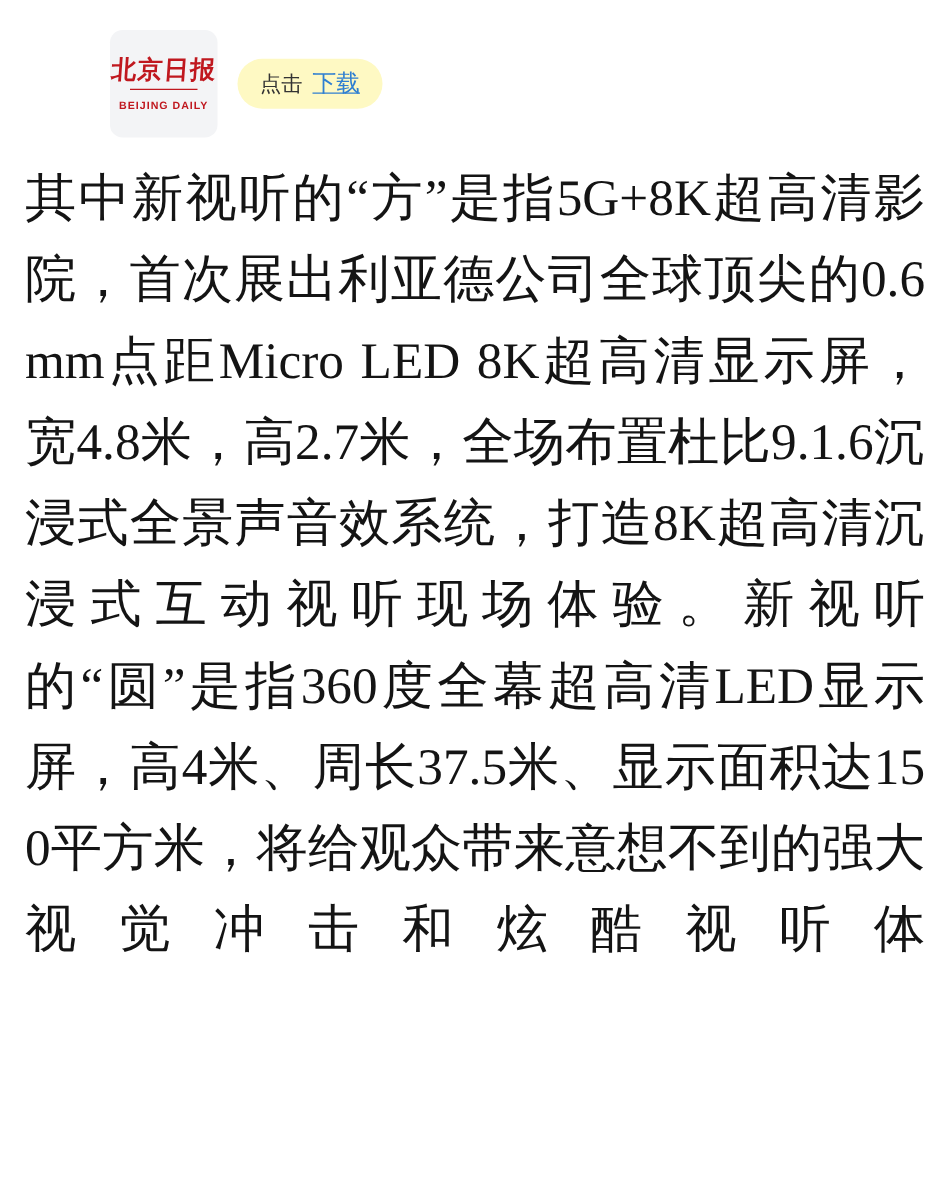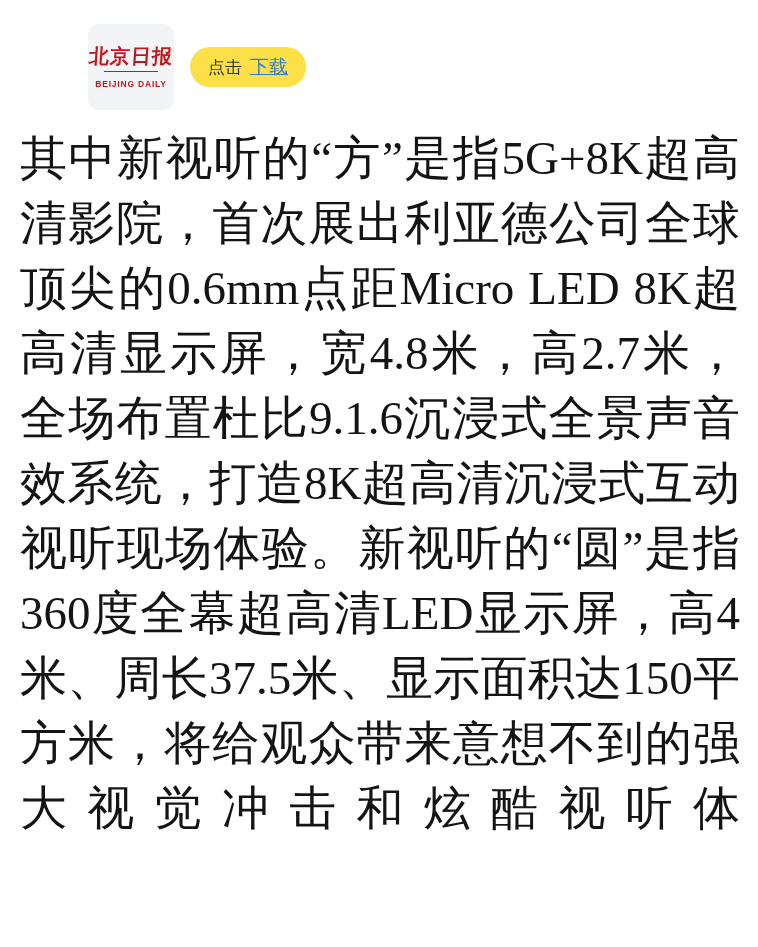--- a/index.html
+++ b/index.html
@@ -75,21 +75,21 @@
     color: #1b1b1b;
     letter-spacing: 1px;
     white-space: nowrap;
   }
 
   .download-pill {
     margin-left: 16px;
     display: flex;
     align-items: center;
     gap: 8px;
-    background: #fde047;
+    background: #fef9c3;
     border-radius: 22px;
     padding: 7px 18px;
     flex: 0 0 auto;
   }
   .pill-click {
     font-family: "Liberation Sans", sans-serif;
     font-size: 17px;
     color: #333333;
   }
   .pill-download {
@@ -100,21 +100,21 @@
   }
 
   
   .article {
     padding: 0 18px 0 20px;
     box-sizing: border-box;
   }
   .article p {
     margin: 0;
     font-family: "Liberation Serif", serif;
-    font-size: 47px;
+    font-size: 41px;
     line-height: 65px;
     color: #141414;
     text-align: justify;
     text-align-last: justify;
     letter-spacing: 0px;
     word-break: break-all;
   }
 </style>
 </head>
 <body>

